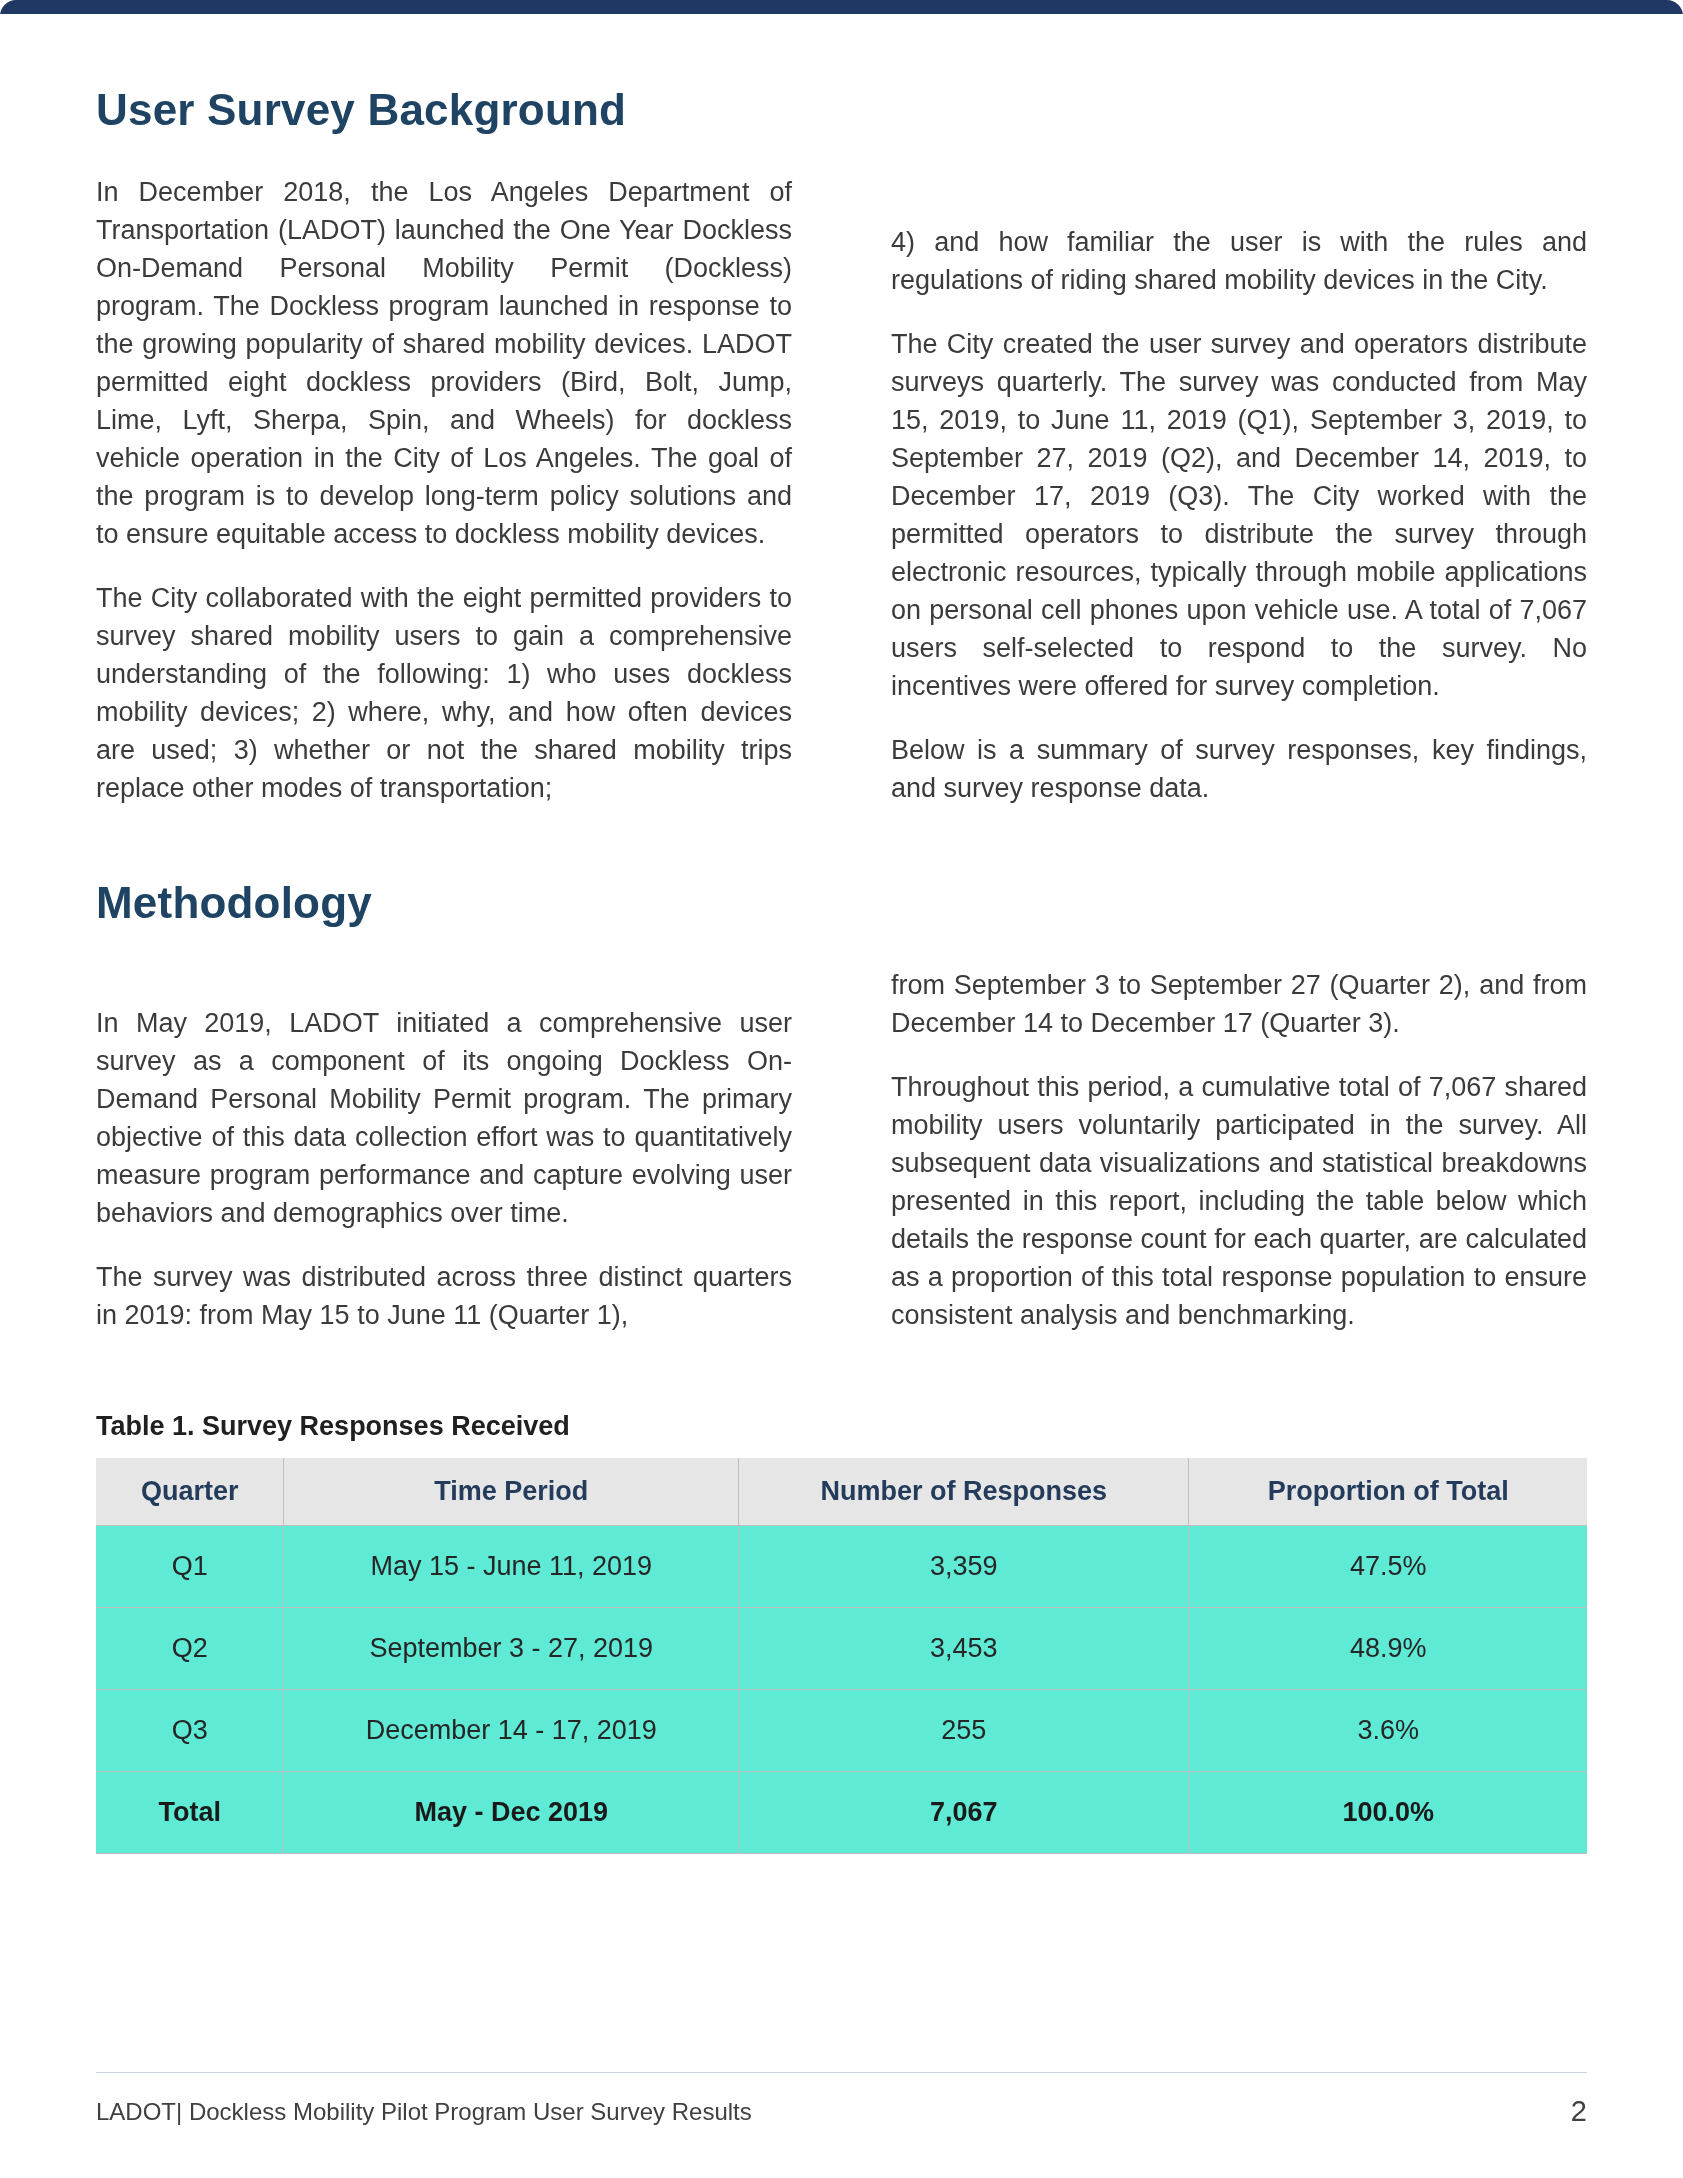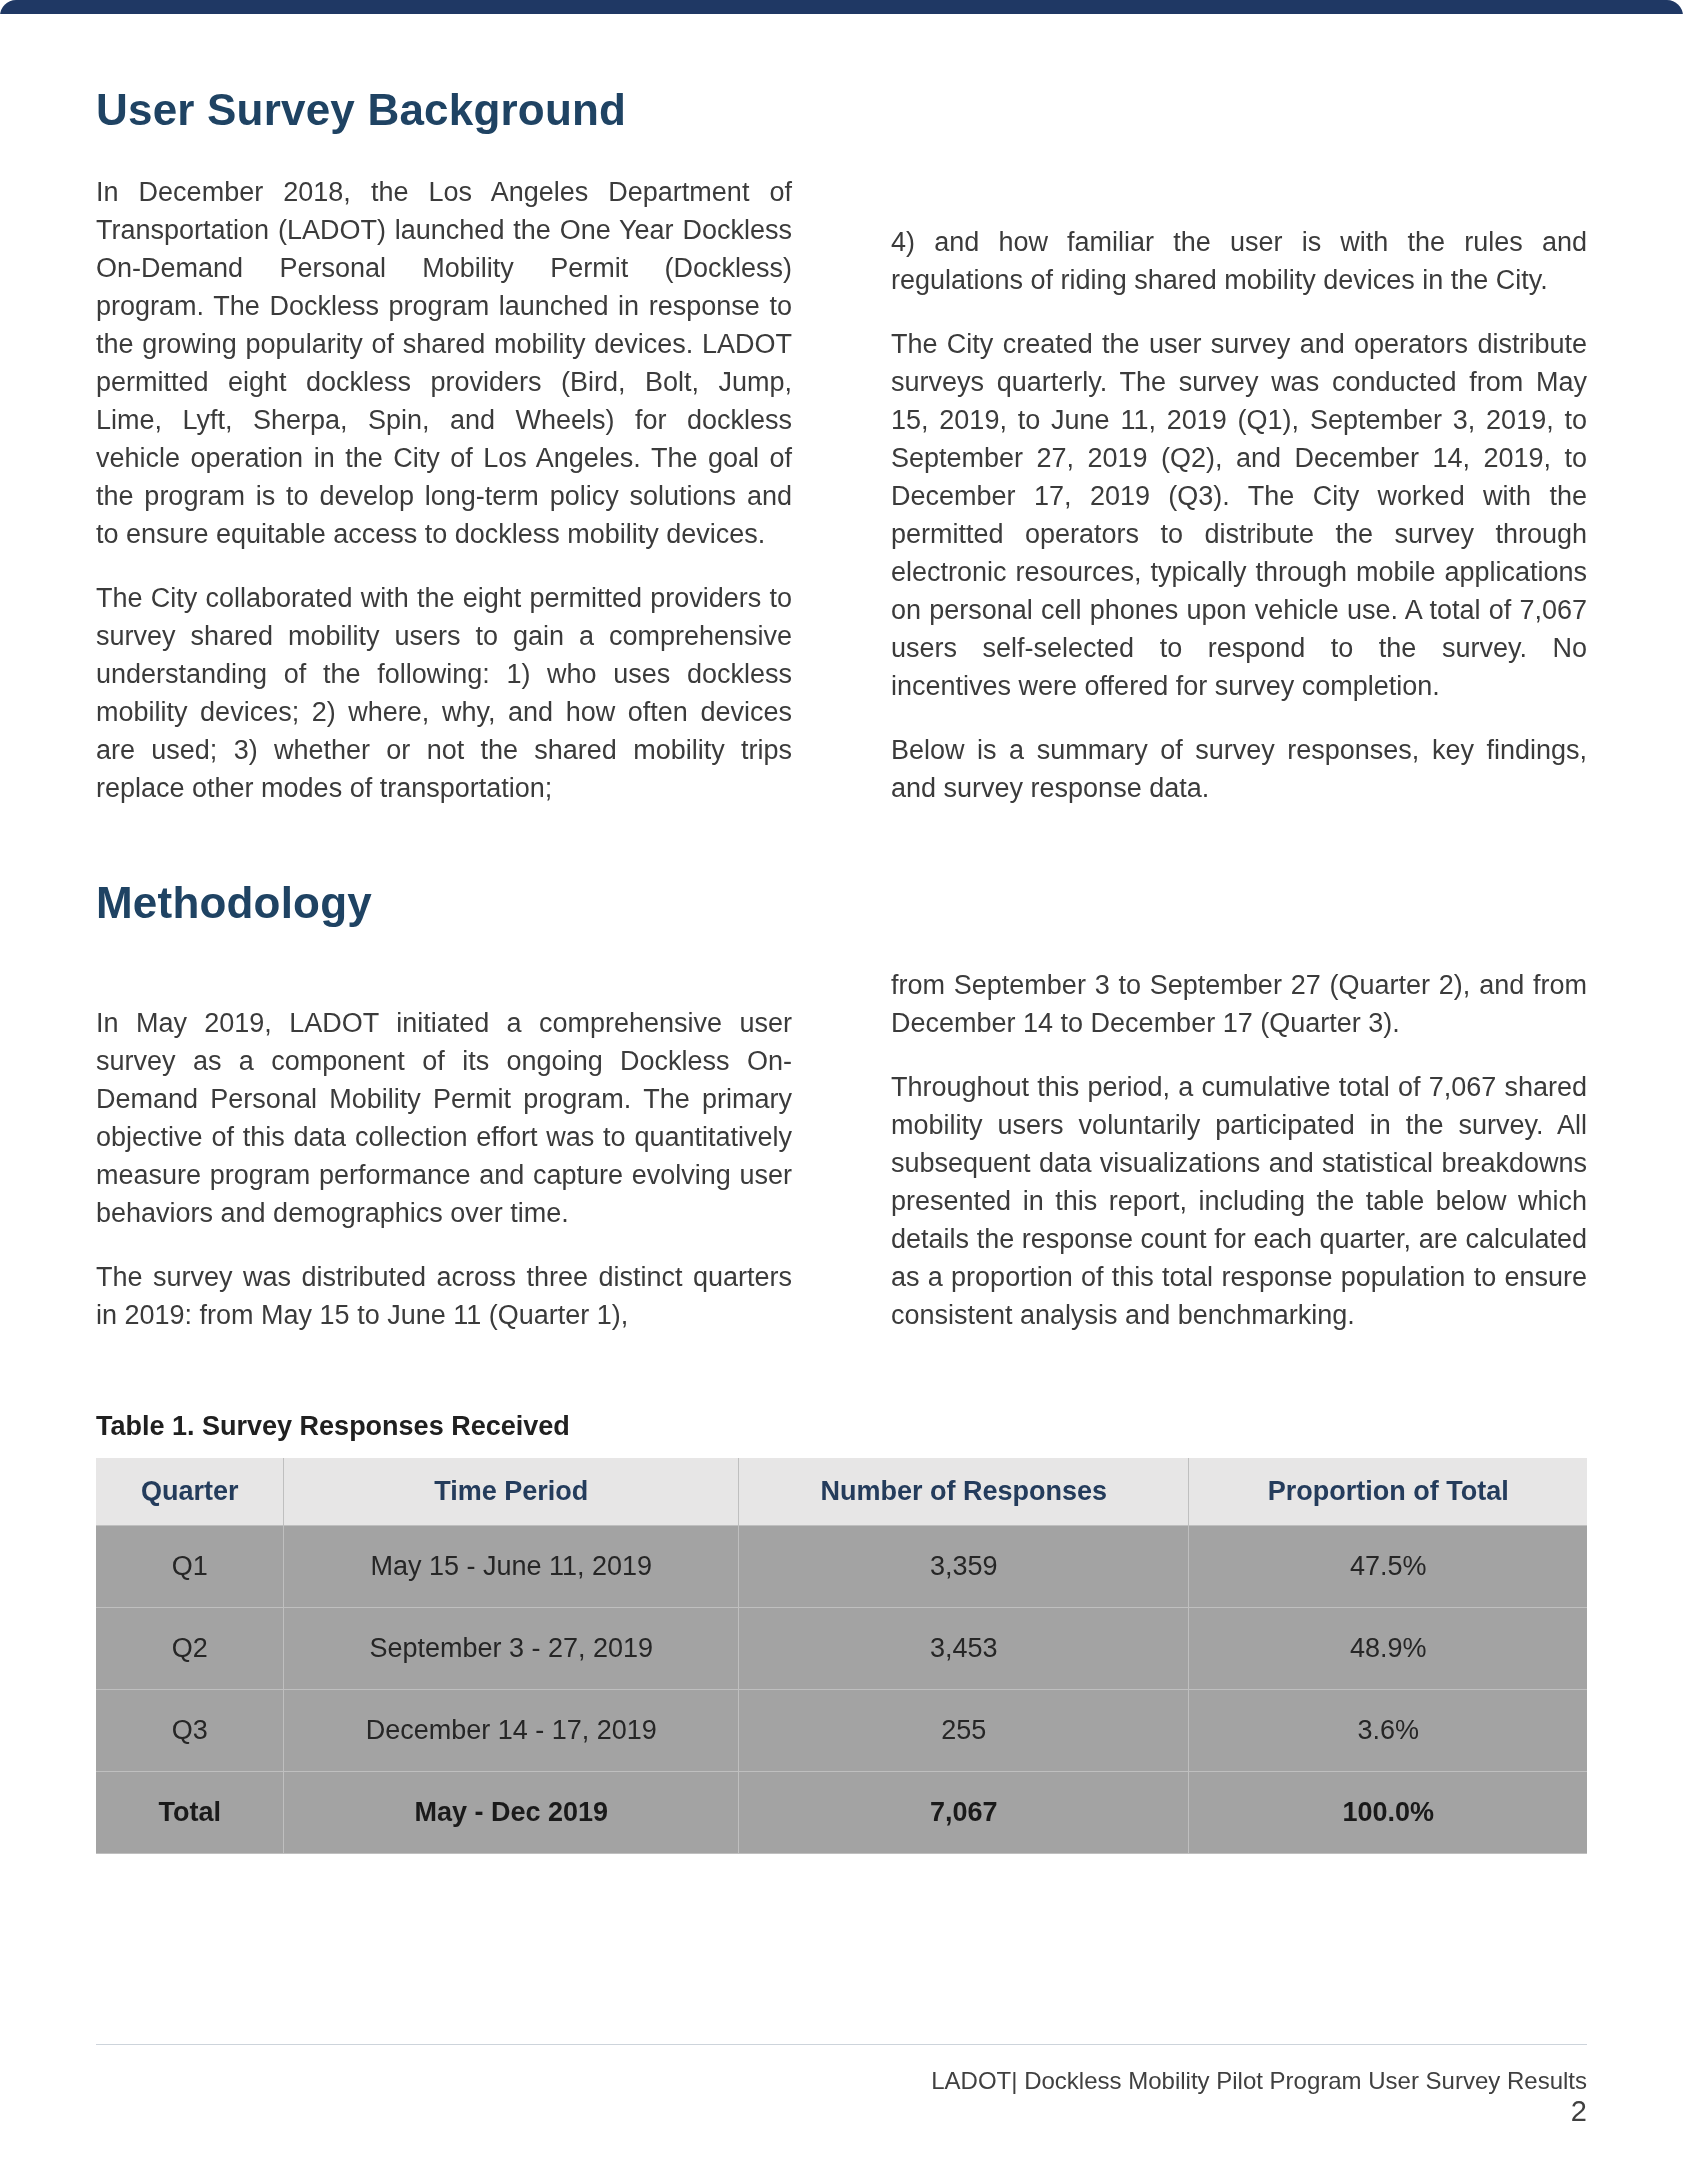--- a/index.html
+++ b/index.html
@@ -76,41 +76,40 @@
     font-size: 27px;
     font-weight: 700;
     padding: 18px 10px;
     border-top: none;
   }
   .data-table td {
     font-size: 27px;
     font-weight: 400;
     color: #262626;
     padding: 25px 10px;
-    background: #a3a3a3;
+    background: #5eead4;
   }
   .data-table tr > *:first-child { border-left: none; }
   .data-table tr > *:last-child { border-right: none; }
   .data-table tr.total-row td { font-weight: 700; color: #1a1a1a; }
   .page-footer {
     position: absolute;
     left: 96px;
     right: 96px;
     bottom: 50px;
   }
   .footer-rule {
     border: none;
     border-top: 1.5px solid #cdd4db;
     margin-bottom: 22px;
   }
   .footer-row {
     display: flex;
     justify-content: space-between;
-    align-items: flex-end;
-    flex-direction: column;
+    align-items: center;
   }
   .footer-text {
     font-size: 24px;
     color: var(--footer-text, #404040);
   }
   .footer-page {
     font-size: 29px;
     color: var(--footer-text, #404040);
   }
 </style>

